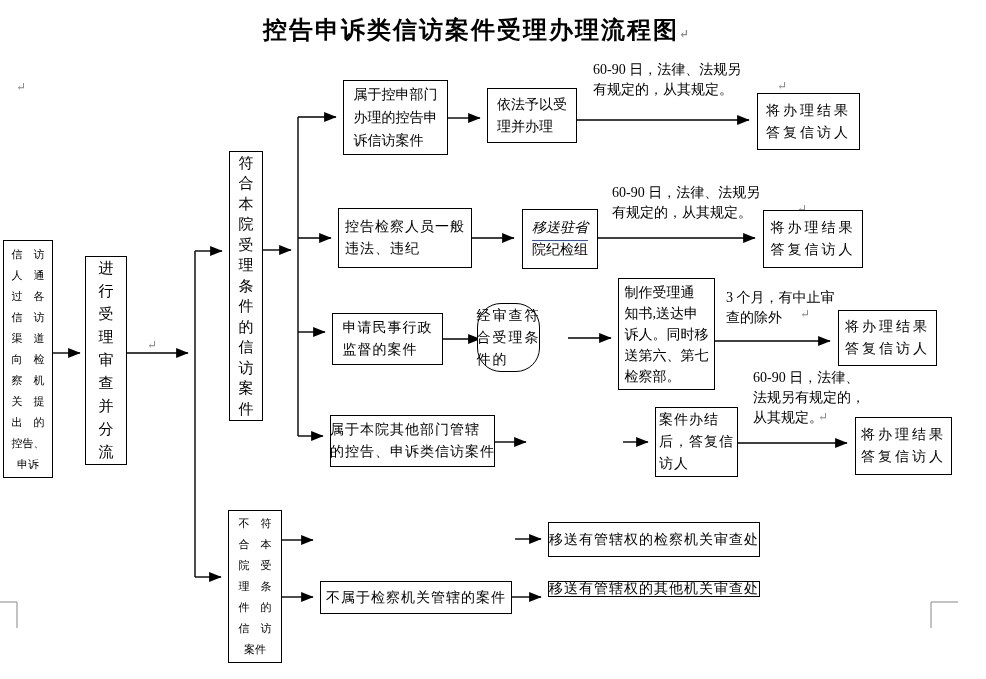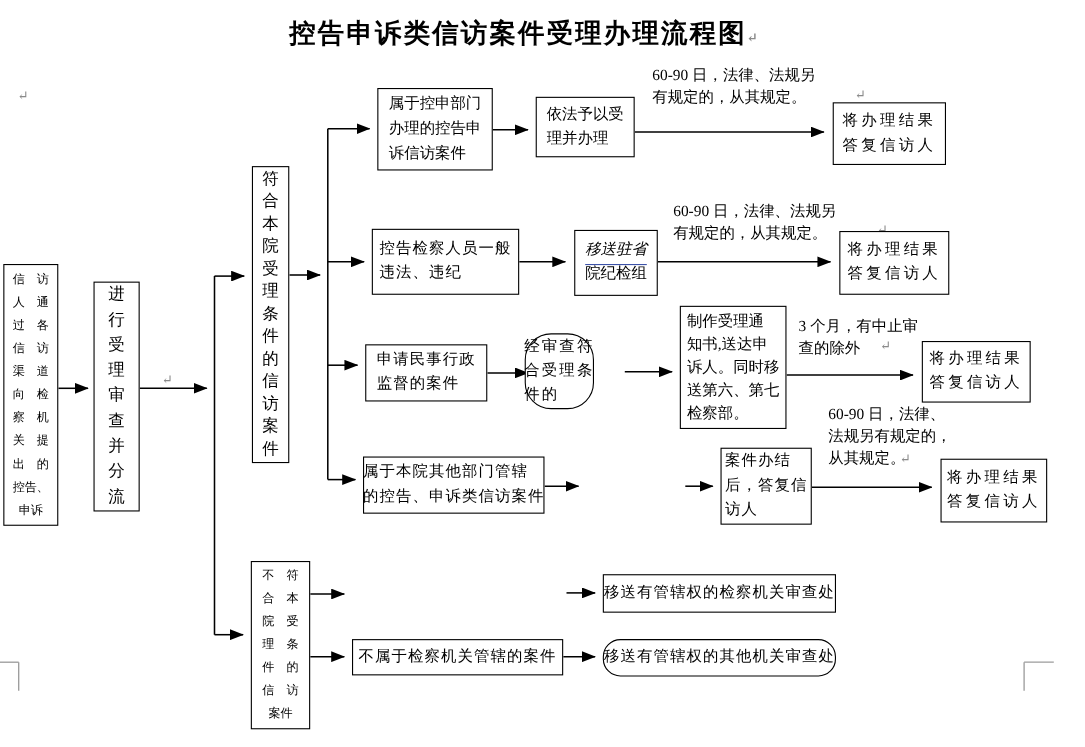--- a/index.html
+++ b/index.html
@@ -203,17 +203,17 @@
 答复信访人</span>
   </div>
 
   <div class="box ls1 sm" style="left:548px;top:522px;width:212px;height:35px;">
     <span class="txt">移送有管辖权的检察机关审查处</span>
   </div>
 
   <div class="box ls1 sm" style="left:320px;top:581px;width:192px;height:33px;">
     <span class="txt">不属于检察机关管辖的案件</span>
   </div>
-  <div class="box ls1 sm" style="left:548px;top:581px;width:212px;height:34px;border-radius:16px;">
+  <div class="box ls1 sm" style="left:548px;top:581px;width:212px;height:16px;">
     <span class="txt">移送有管辖权的其他机关审查处</span>
   </div>
 
 </div>
 
 </body></html>

